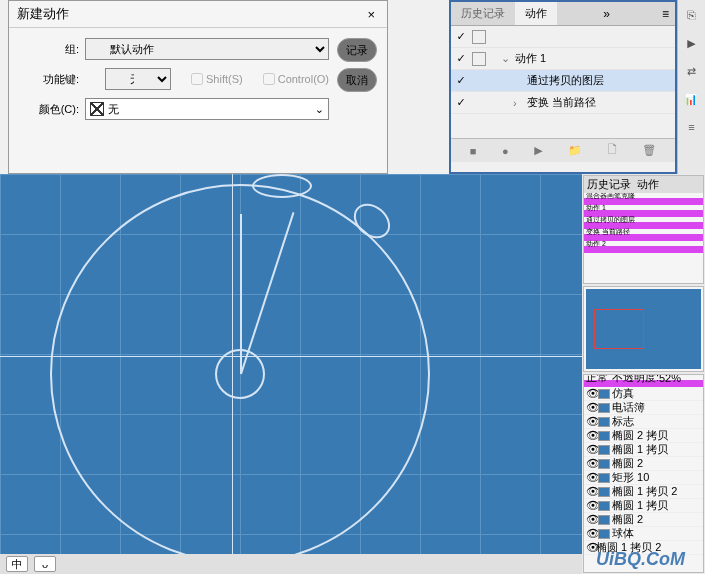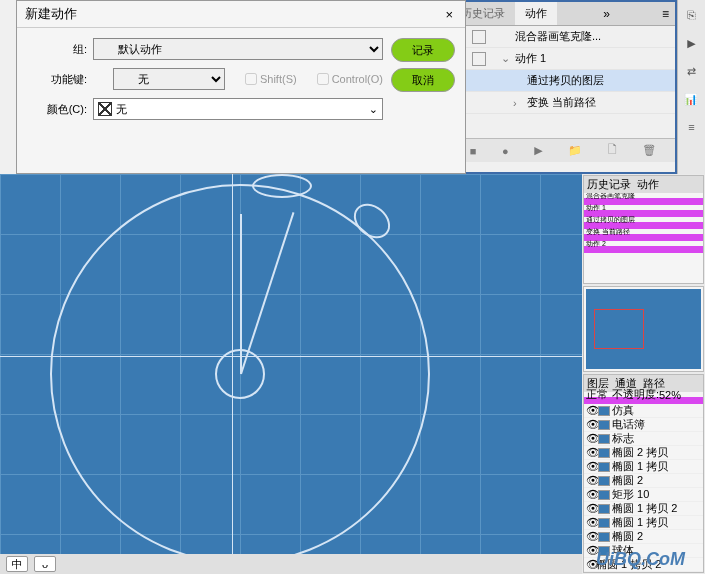--- a/index.html
+++ b/index.html
@@ -1,28 +1,28 @@
 <!DOCTYPE html>
 <html><head>
 <meta charset="utf-8">
 <style>
 *{margin:0;padding:0;box-sizing:border-box;font-family:"Microsoft YaHei",sans-serif;font-size:11px}
 body{width:705px;height:574px;background:#f0f0f0;position:relative;overflow:hidden}
-.dialog{position:absolute;left:16px;top:0;width:450px;height:174px;background:#f5f5f5;border:1px solid #999;z-index:10}
+.dialog{position:absolute;left:8px;top:0;width:380px;height:174px;background:#f5f5f5;border:1px solid #999;z-index:10}
 .dialog-title{display:flex;justify-content:space-between;align-items:center;padding:4px 8px;border-bottom:1px solid #ccc}
 .dialog-title span{font-size:13px}
 .close-x{font-size:18px;cursor:pointer;padding:0 4px}
 .dialog-body{padding:10px;display:flex;gap:8px}
 .form-col{flex:1}
 .form-row{display:flex;align-items:center;margin-bottom:8px}
 .form-row label{width:60px;text-align:right;margin-right:6px}
 .form-row input[type=text],.form-row select{flex:1;height:22px;border:1px solid #888;padding:0 20px;font-size:11px}
 .selected-text{background:#3d7fd6;color:#fff;padding:0 2px}
 .btn-col{width:64px;display:flex;flex-direction:column;gap:6px}
-.btn{height:24px;border:1px solid #999;background:#84cc16;border-radius:12px;cursor:pointer}
+.btn{height:24px;border:1px solid #999;background:#737373;border-radius:12px;cursor:pointer}
 .fn-row{display:flex;align-items:center;gap:20px}
 .fn-row select{width:66px;height:22px;border:1px solid #888}
 .cb{display:flex;align-items:flex-end;gap:3px;color:#999}
 .cb input{width:12px;height:12px}
 .color-row{display:flex;align-items:center}
 .color-box{display:inline-block;width:14px;height:14px;border:1px solid #333;position:relative;margin-right:4px;vertical-align:middle}
 .color-box::after{content:"";position:absolute;left:0;top:0;right:0;bottom:0;background:linear-gradient(45deg,transparent 45%,#333 45%,#333 55%,transparent 55%),linear-gradient(-45deg,transparent 45%,#333 45%,#333 55%,transparent 55%)}
 
 .panel-area{position:absolute;right:0;top:0;width:256px;height:174px;background:#f0f0f0;display:flex}
 .panel-main{flex:1;border:2px solid #3d6ba8}
@@ -121,21 +121,20 @@
       <div class="tab active">动作</div>
       <div class="tab-menu">»</div>
       <div class="tab-menu">≡</div>
     </div>
     <div class="action-list" id="action-list">
         <div class="action-row">
           <span class="chk">✓</span>
           <span class="box"></span>
           <span style="width:12px"></span>
           <span class="expand"></span>
-          <span class="name">混合器画笔克隆...</span>
         </div>
         <div class="action-row">
           <span class="chk">✓</span>
           <span class="box"></span>
           <span style="width:12px"></span>
           <span class="expand">⌄</span>
           <span class="name">动作 1</span>
         </div>
         <div class="action-row selected">
           <span class="chk">✓</span>
@@ -195,25 +194,20 @@
         <div class="mini-row">变换 当前路径</div>
         <div class="mini-row">动作 2</div>
       </div>
   </div>
   <div class="mini-panel">
     <div class="mini-nav">
       <div class="mini-nav-box"></div>
     </div>
   </div>
   <div class="mini-panel mini-layers">
-    <div class="mini-tabs">
-      <span>图层</span>
-      <span>通道</span>
-      <span>路径</span>
-    </div>
     <div class="mini-row">
       <span>正常</span>&nbsp;&nbsp;<span>不透明度:</span><span>52%</span>
     </div>
     <div id="layer-list">
         <div class="layer-row">
           <span class="eye">👁</span>
           <span class="thumb"></span>
           <span>仿真</span>
         </div>
         <div class="layer-row">

